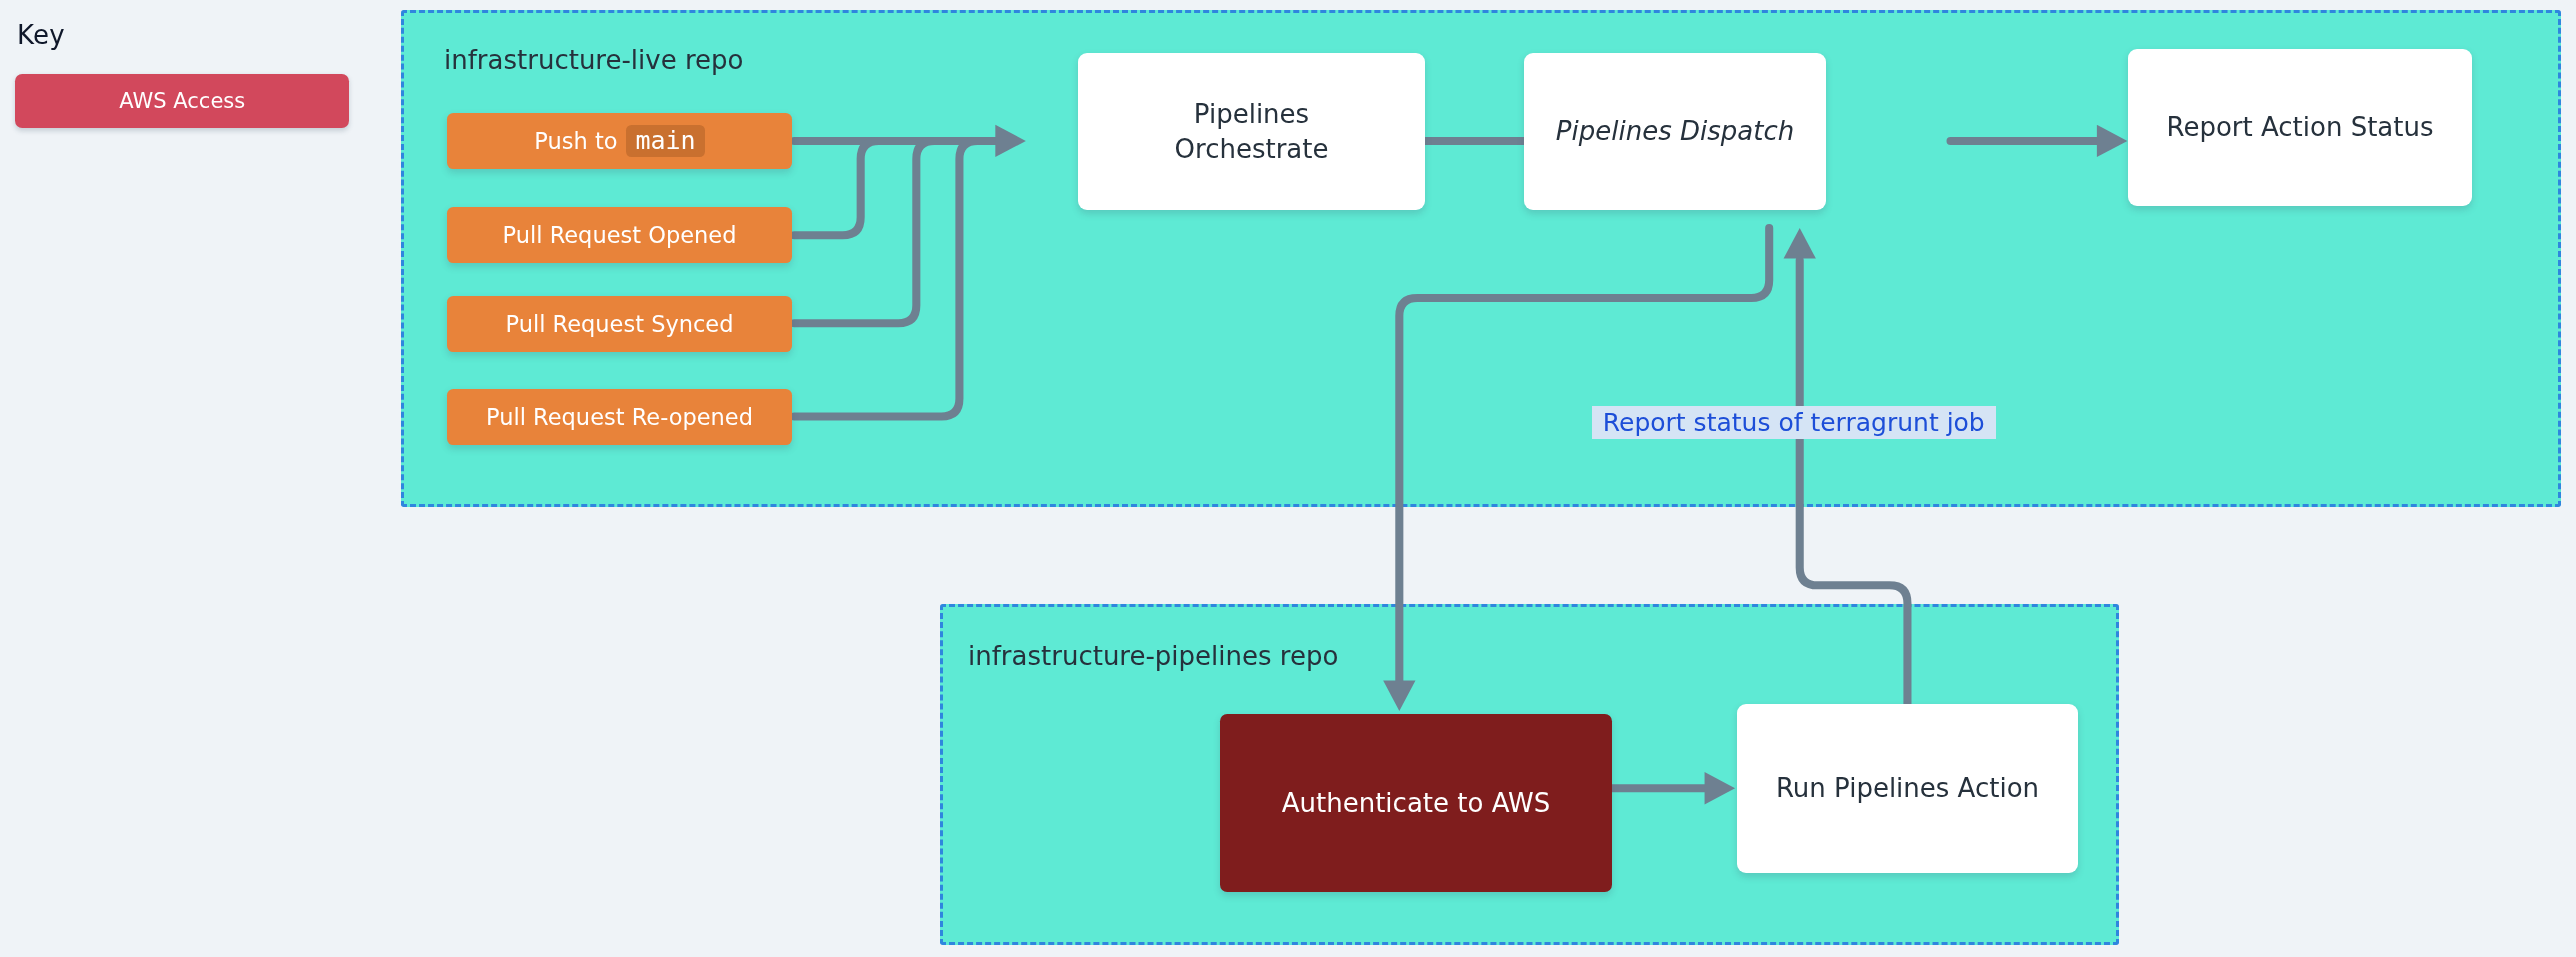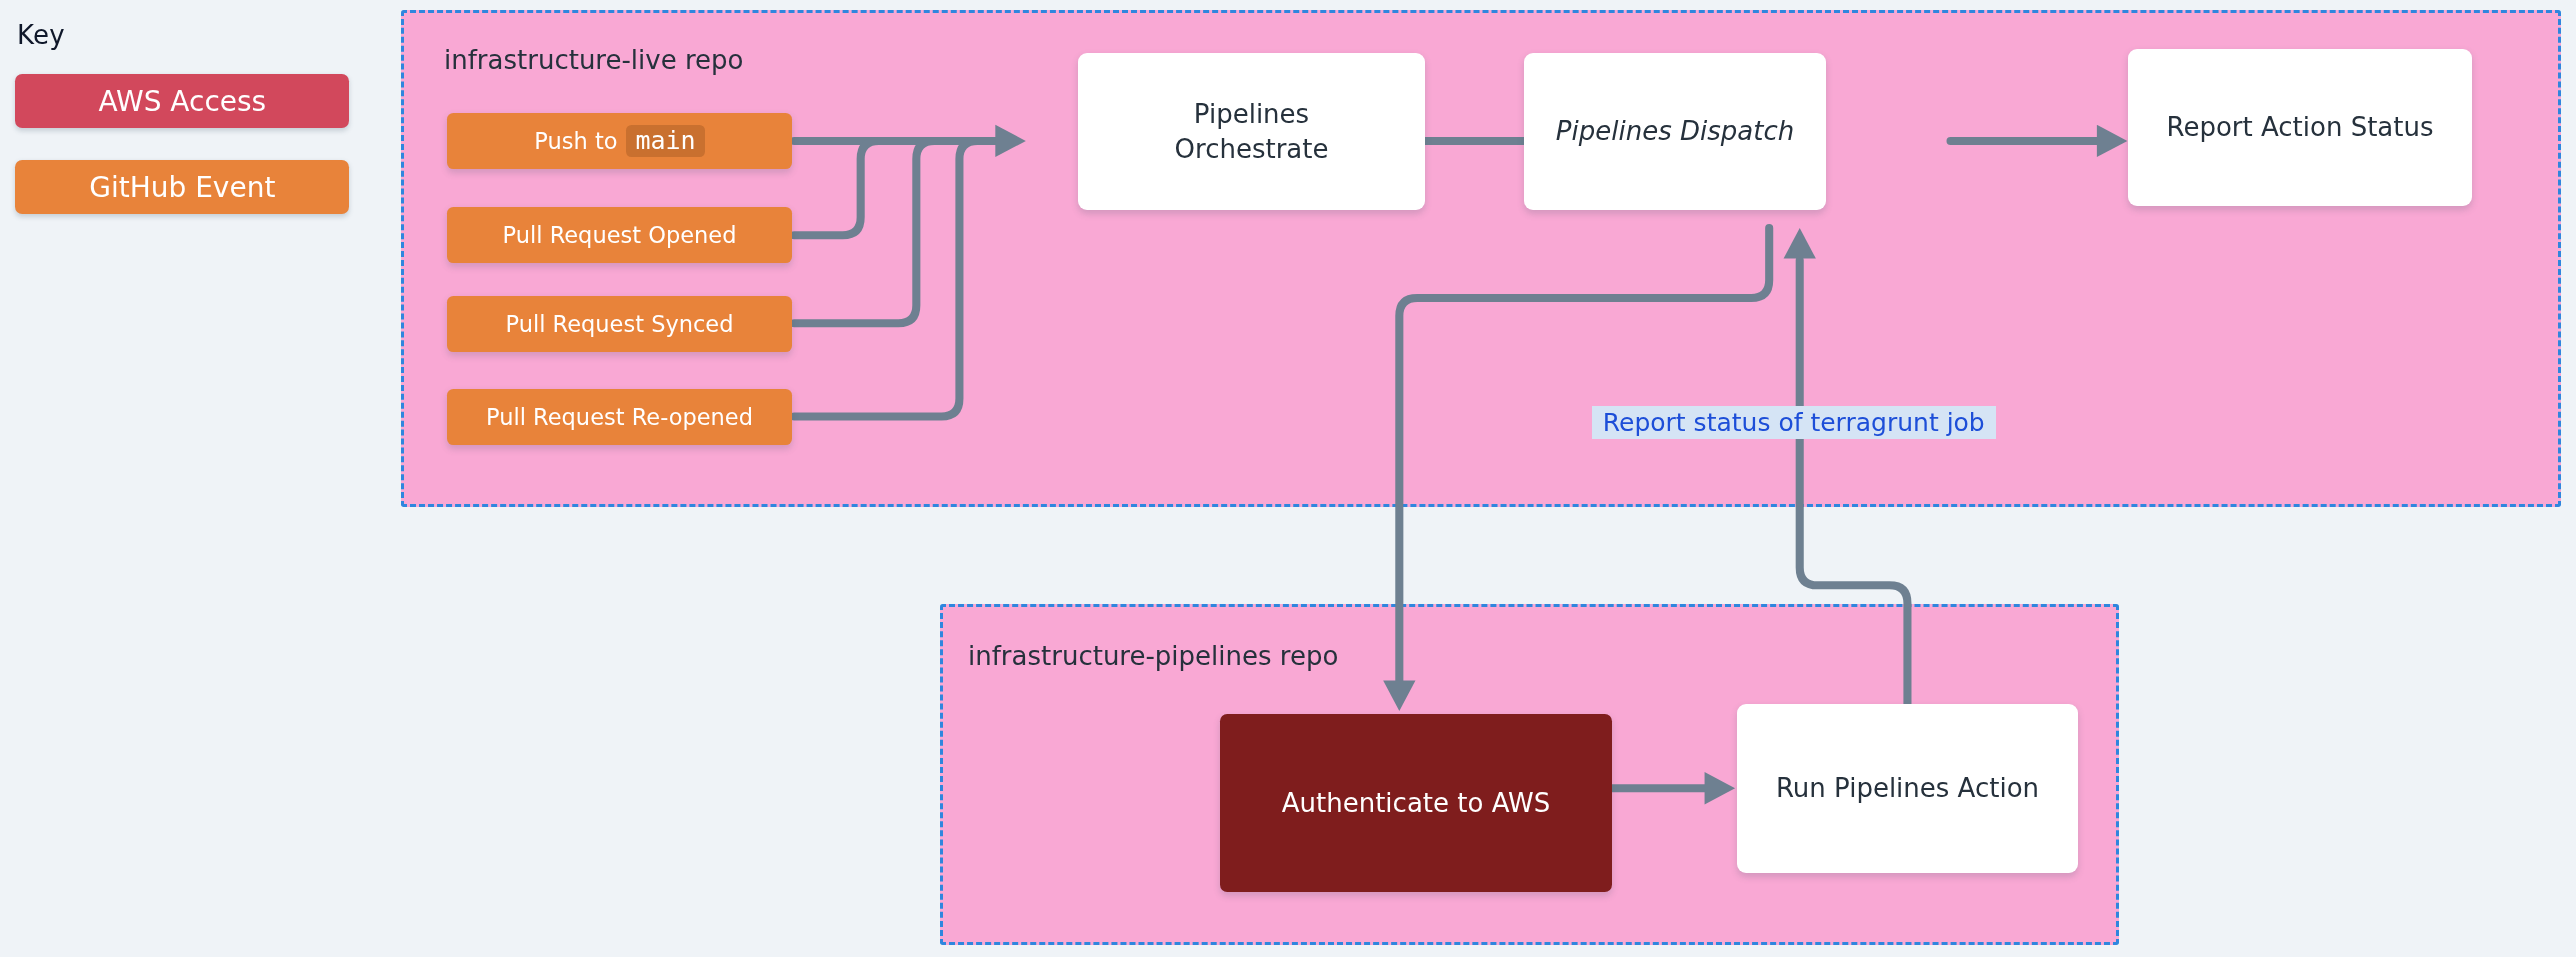--- a/index.html
+++ b/index.html
@@ -15,30 +15,30 @@
   
   .key-title{
     position:absolute;left:17px;top:20px;
     font-size:26px;font-weight:normal;color:#0f172a;
     letter-spacing:0.2px;
   }
   .key-chip{
     position:absolute;left:15.3px;width:334px;height:54px;
     border-radius:7.2px;
     display:flex;align-items:center;justify-content:center;
-    color:#ffffff;font-size:28px;
+    color:#ffffff;font-size:21px;
     box-shadow:0 2.7px 5.4px rgba(60,80,100,.22);
   }
   .key-chip.aws{top:74px;background:#D2485C;}
   .key-chip.ghe{top:160px;background:#E8833A;}
 
   
   .repo{
     position:absolute;
-    background:#f9a8d4;
+    background:#5eead4;
     border:3.6px dashed #2F86DE;
     border-radius:2.7px;
     box-sizing:border-box;
   }
   #repo-live{left:401px;top:10px;width:2160px;height:497px;}
   #repo-pipelines{left:940px;top:604px;width:1179px;height:341px;}
   .repo-title{
     position:absolute;font-size:26px;color:#26313C;white-space:nowrap;
   }
   #repo-live .repo-title{left:40px;top:32px;}
@@ -95,23 +95,20 @@
   .ahead{fill:#6E8091;}
 </style>
 </head>
 <body>
 
 <div id="stage">
 
   <div class="key-title">Key</div>
   <div class="key-chip aws">
     <span>AWS Access</span>
-  </div>
-  <div class="key-chip ghe">
-    <span>GitHub Event</span>
   </div>
 
   <div class="repo" id="repo-live">
     <div class="repo-title">infrastructure-live repo</div>
   </div>
 
   <div class="repo" id="repo-pipelines">
     <div class="repo-title">infrastructure-pipelines repo</div>
   </div>
 

